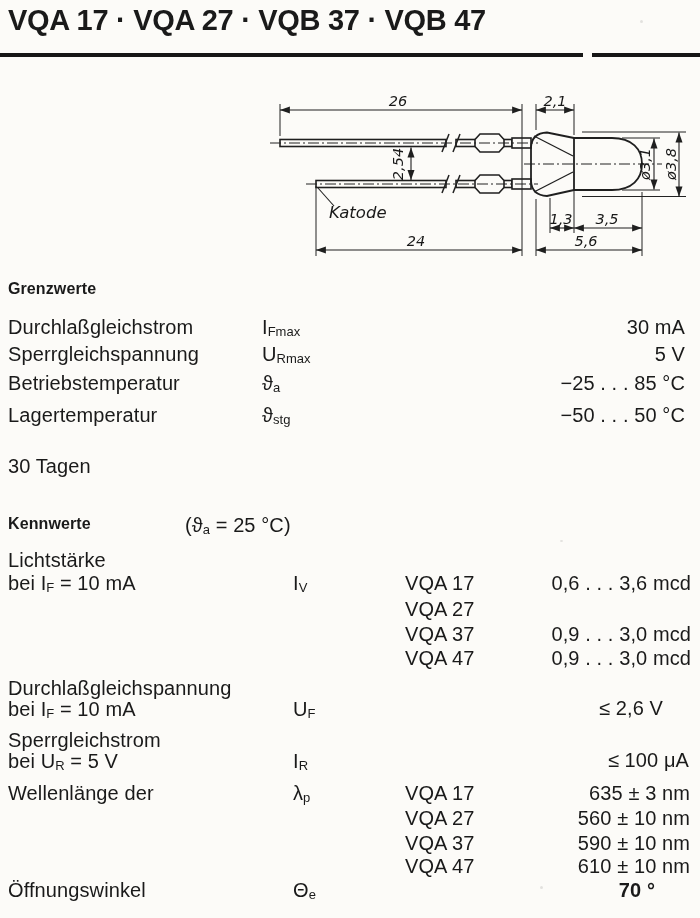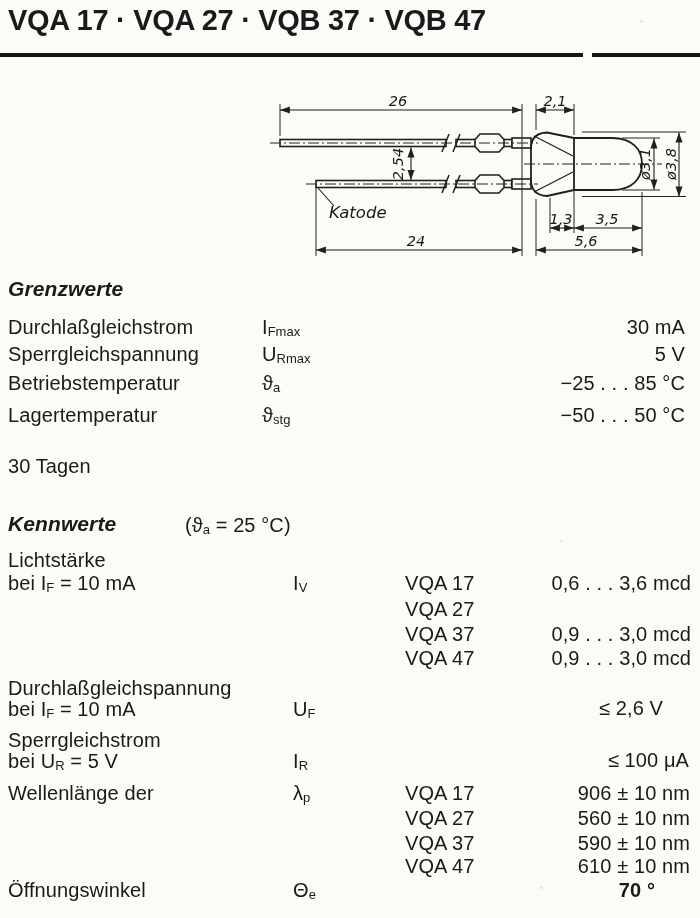--- a/index.html
+++ b/index.html
@@ -8,21 +8,21 @@
     background:#fcfbf8; overflow:hidden;
     font-family:"Liberation Sans","DejaVu Sans",sans-serif;
     color:#1a1a1a;
   }
   .t{
     position:absolute; font-size:20px; line-height:22px;
     white-space:pre; color:#1a1a1a; letter-spacing:0.1px;
   }
   .bold{font-weight:bold;}
   .title{font-size:29px; line-height:32px; letter-spacing:-0.3px; margin:0;}
-  .h{font-size:21px;font-style:italic;}
+  .h{font-size:16px;}
   .val{text-align:right;}
   sub{
     font-size:13px; line-height:0; position:relative; top:2px;
     vertical-align:baseline; letter-spacing:0;
   }
   .rule{position:absolute; height:4px; background:#161616;}
   .speck{position:absolute; background:rgba(0,0,0,0.10); border-radius:50%;}
   svg text{
     font-family:"DejaVu Sans","Liberation Sans",sans-serif;
     font-style:italic; font-size:14.5px; fill:#191919;
@@ -164,21 +164,21 @@
   <span class="t val" style="top:697px;right:37px">≤ 2,6 V</span>
 
   <span class="t" style="top:729px;left:8px">Sperrgleichstrom</span>
   <span class="t" style="top:750px;left:8px"><span>bei U</span><sub>R</sub><span> = 5 V</span></span>
   <span class="t" style="top:750px;left:293px"><span>I</span><sub>R</sub></span>
   <span class="t val" style="top:749px;right:11px">≤ 100 μA</span>
 
   <span class="t" style="top:782px;left:8px">Wellenlänge der</span>
   <span class="t" style="top:782px;left:293px"><span>λ</span><sub>p</sub></span>
   <span class="t" style="top:782px;left:405px">VQA 17</span>
-  <span class="t val" style="top:782px;right:10px">906 ± 10 nm</span>
+  <span class="t val" style="top:782px;right:10px">635 ± 3 nm</span>
   <span class="t" style="top:807px;left:405px">VQA 27</span>
   <span class="t val" style="top:807px;right:10px">560 ± 10 nm</span>
   <span class="t" style="top:832px;left:405px">VQA 37</span>
   <span class="t val" style="top:832px;right:10px">590 ± 10 nm</span>
   <span class="t" style="top:855px;left:405px">VQA 47</span>
   <span class="t val" style="top:855px;right:10px">610 ± 10 nm</span>
 
   <span class="t" style="top:879px;left:8px">Öffnungswinkel</span>
   <span class="t" style="top:879px;left:293px"><span>Θ</span><sub>e</sub></span>
   <span class="t val bold" style="top:879px;right:45px">70 °</span>

